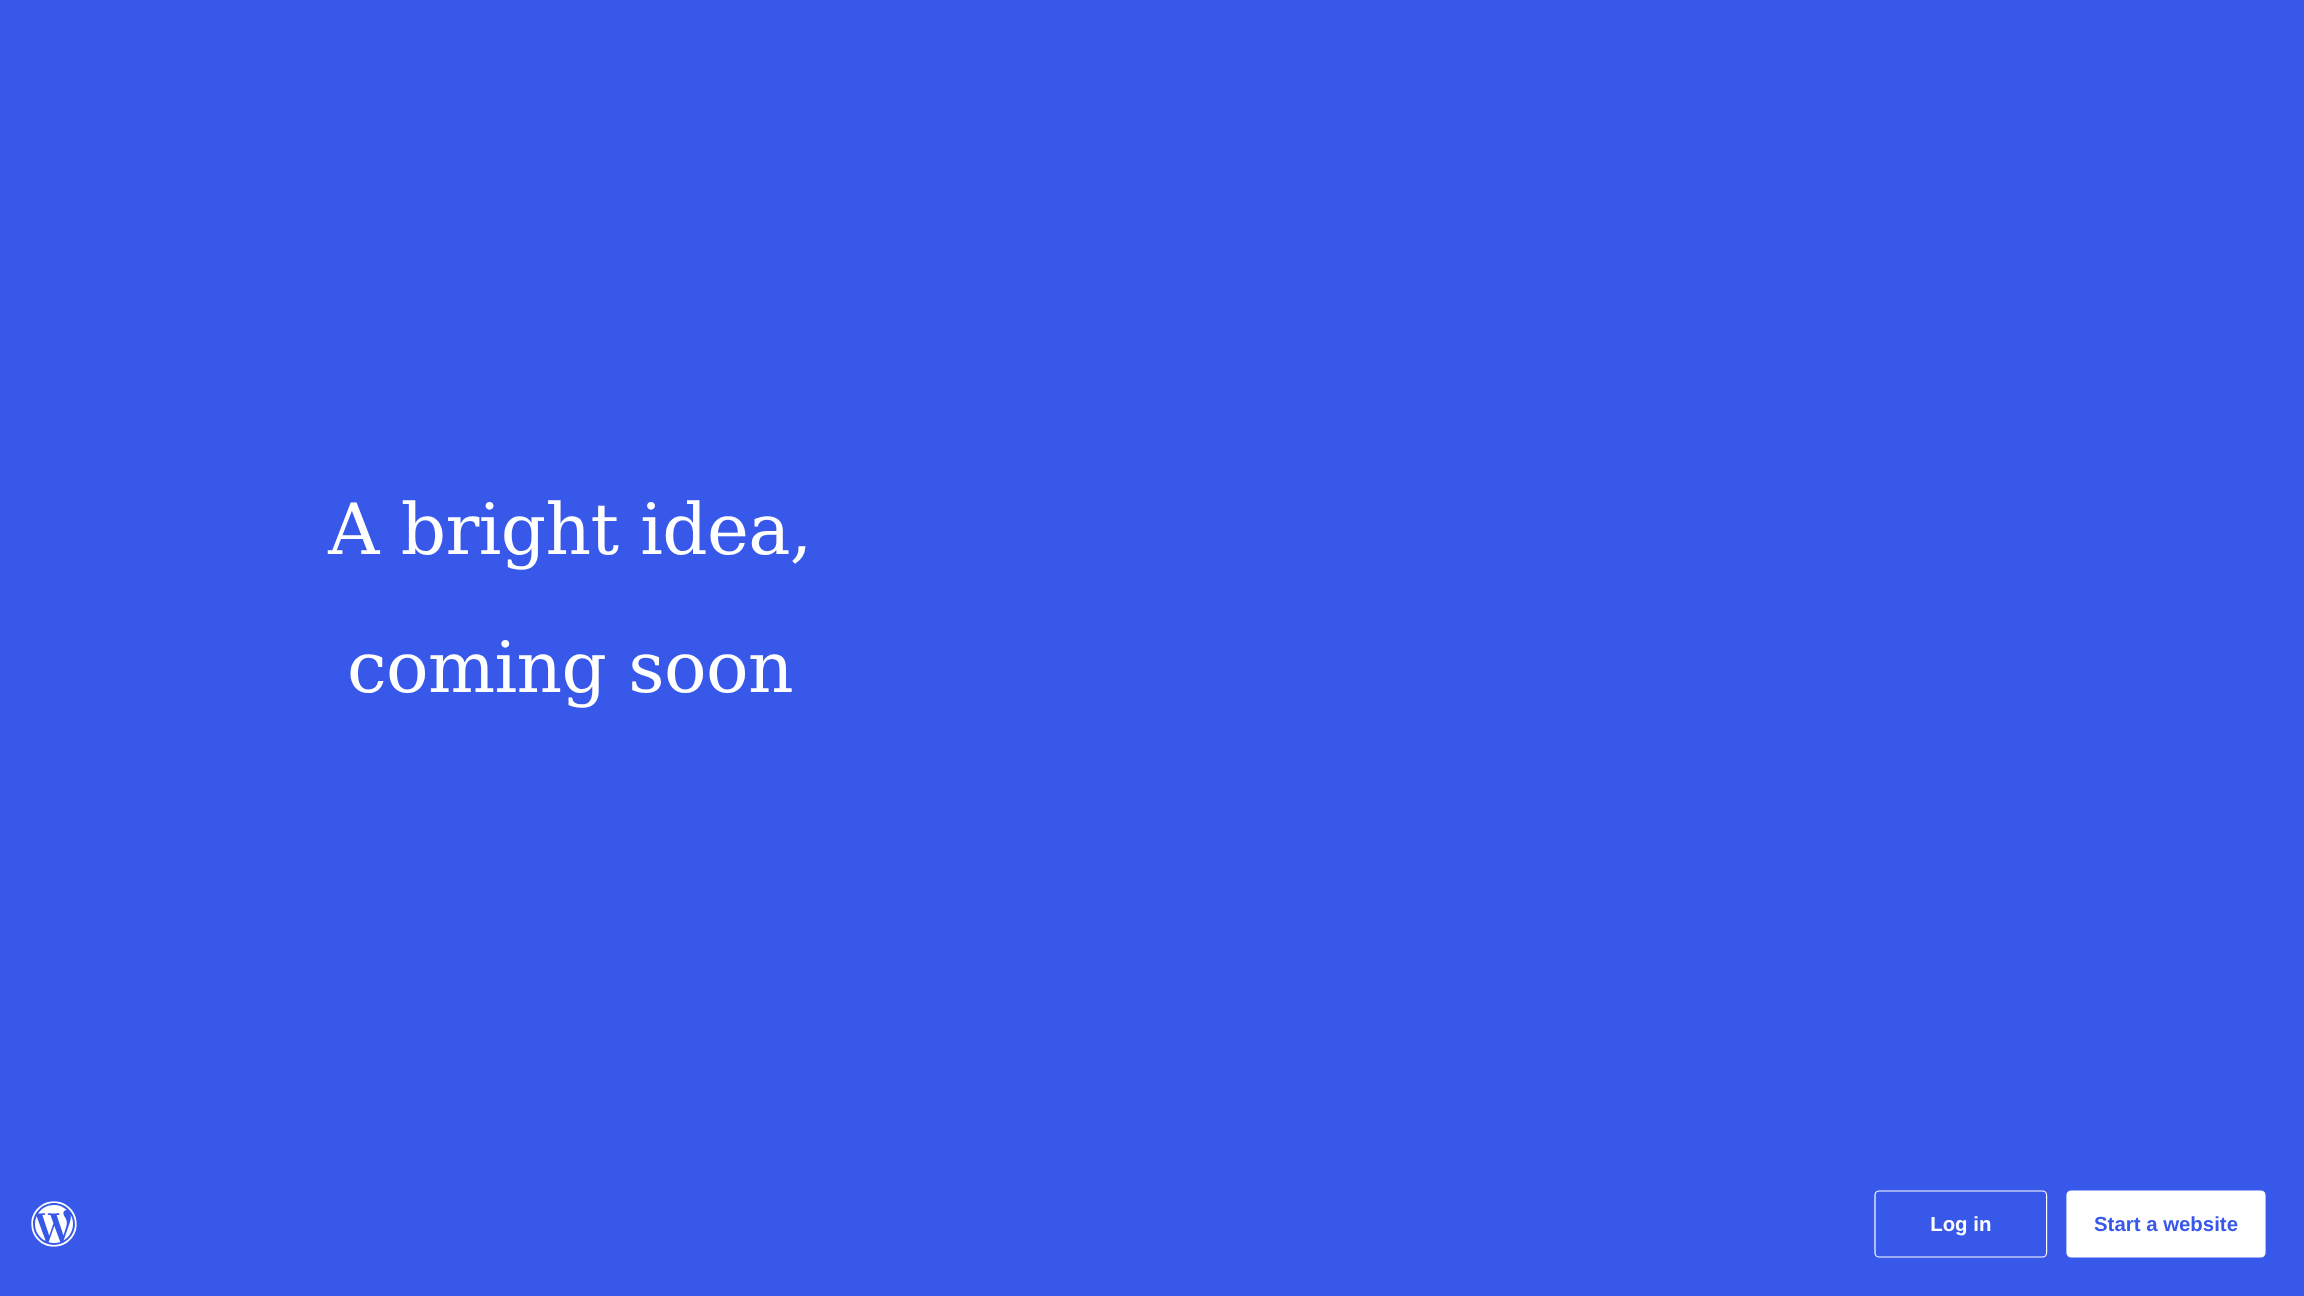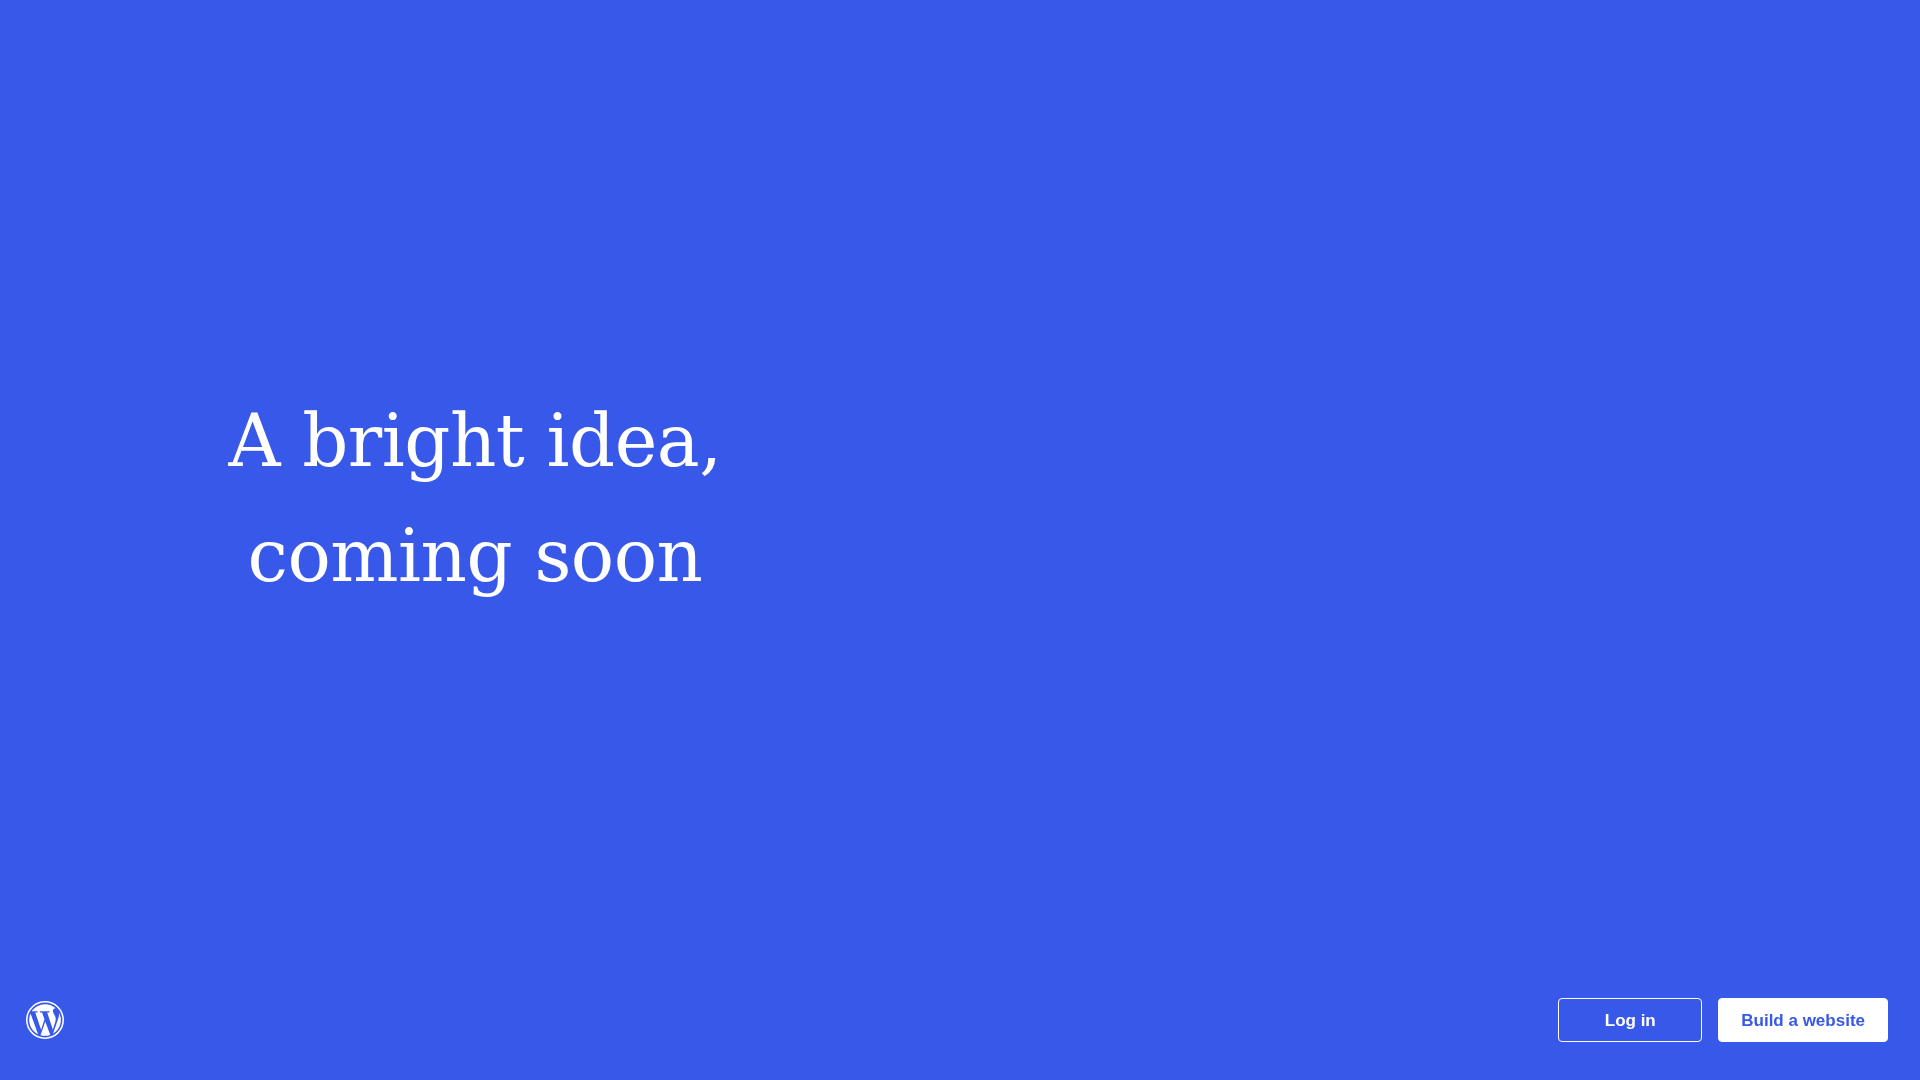--- a/index.html
+++ b/index.html
@@ -35,21 +35,21 @@
   .hero-inner {
     position: absolute;
     left: 185px;
     top: 384px;
     width: 580px;
   }
 
   .hero-title {
     font-family: "DejaVu Serif", "Liberation Serif", serif;
     font-weight: 400;
-    font-size: 72px;
+    font-size: 59px;
     line-height: 115px;
     color: #FFFFFF;
     text-align: center;
     letter-spacing: -0.5px;
     white-space: pre-line;
   }
 
   
   .footer {
     flex: 0 0 auto;
@@ -95,21 +95,21 @@
     font-family: "Liberation Sans", sans-serif;
     font-size: 17px;
     font-weight: 700;
     line-height: 1;
     border-radius: 4px;
     cursor: pointer;
     white-space: nowrap;
     display: inline-flex;
     align-items: center;
     justify-content: center;
-    height: 44px;
+    height: 56px;
     text-decoration: none;
   }
 
   .btn-outline {
     background: transparent;
     color: #FFFFFF;
     border: 1px solid #FFFFFF;
     padding: 0 34px;
     min-width: 144px;
   }
@@ -142,17 +142,17 @@
         <path fill="#FFFFFF" d="M10.2,61.25c0,20.2,11.74,37.66,28.76,45.94L14.61,40.52C11.78,46.86,10.2,53.87,10.2,61.25z"></path>
         <path fill="#FFFFFF" d="M95.78,58.67c0-6.31-2.27-10.68-4.21-14.08c-2.59-4.21-5.02-7.77-5.02-11.98c0-4.7,3.56-9.07,8.58-9.07 c0.23,0,0.44,0.03,0.66,0.04c-9.09-8.33-21.21-13.41-34.53-13.41c-17.87,0-33.6,9.17-42.75,23.06c1.2,0.04,2.33,0.06,3.29,0.06 c5.34,0,13.62-0.65,13.62-0.65c2.75-0.16,3.08,3.88,0.33,4.21c0,0-2.77,0.33-5.85,0.49l18.62,55.39l11.19-33.56l-7.97-21.83 c-2.75-0.16-5.36-0.49-5.36-0.49c-2.75-0.16-2.43-4.37,0.32-4.21c0,0,8.44,0.65,13.46,0.65c5.34,0,13.62-0.65,13.62-0.65 c2.76-0.16,3.08,3.88,0.33,4.21c0,0-2.78,0.33-5.85,0.49l18.48,54.97l5.1-17.05C94.17,68.5,95.78,63.21,95.78,58.67z"></path>
         <path fill="#FFFFFF" d="M62.15,65.73l-15.34,44.58c4.58,1.35,9.43,2.08,14.45,2.08c5.95,0,11.66-1.03,16.97-2.9 c-0.14-0.22-0.26-0.45-0.36-0.71L62.15,65.73z"></path>
         <path fill="#FFFFFF" d="M106.13,36.72c0.22,1.63,0.34,3.37,0.34,5.25c0,5.18-0.97,11-3.88,18.28l-15.6,45.1 c15.18-8.85,25.39-25.3,25.39-44.14C112.39,52.33,110.12,43.99,106.13,36.72z"></path>
       </svg>
 
     </div>
 
     <div class="footer-actions">
       <a href="#" class="btn btn-outline">Log in</a>
-      <a href="#" class="btn btn-solid">Build a website</a>
+      <a href="#" class="btn btn-solid">Start a website</a>
     </div>
 
   </footer>
 </div>
 
 </body></html>

